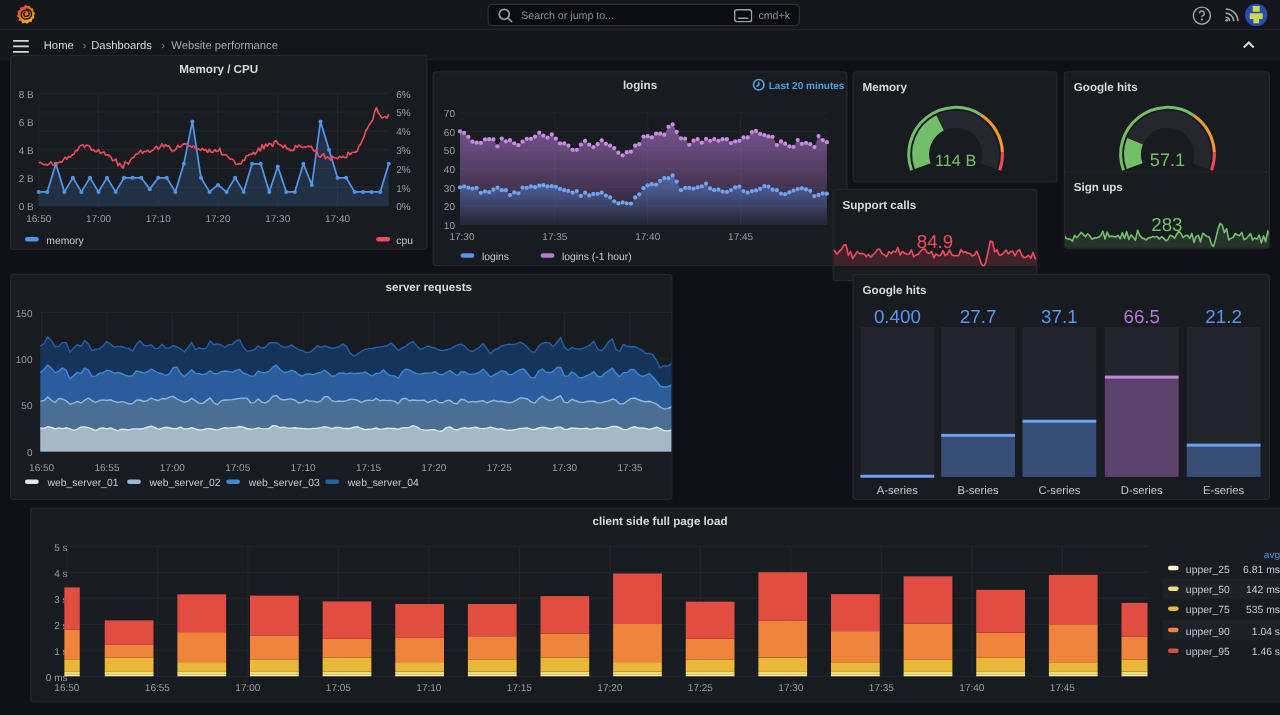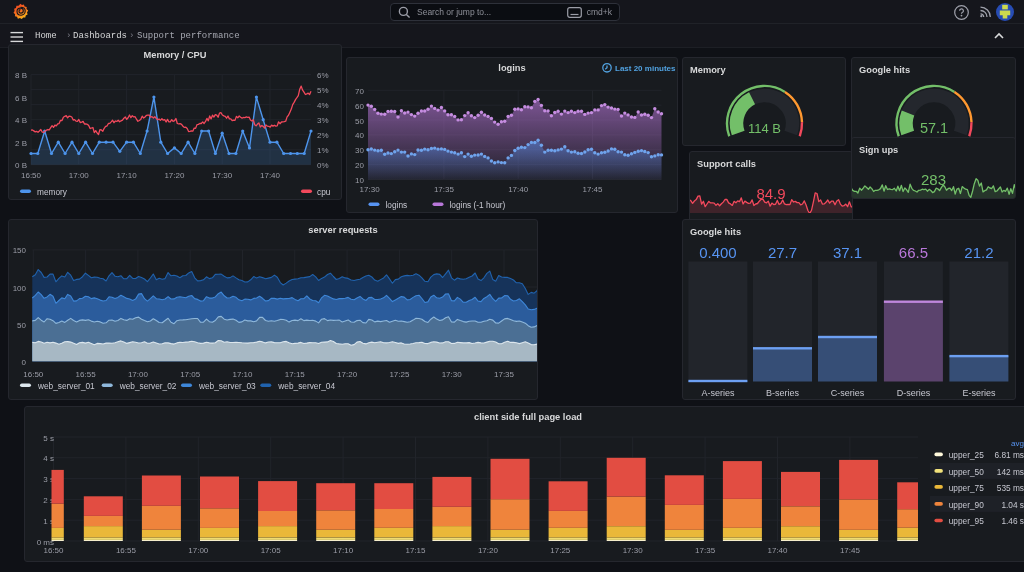--- a/index.html
+++ b/index.html
@@ -4,25 +4,25 @@
 * { margin:0; padding:0; box-sizing:border-box; }
 html,body { width:1024px; height:572px; background:#0f1116; overflow:hidden;
   font-family:"Liberation Sans", sans-serif; }
 .topbar { position:absolute; left:0; top:0; width:1024px; height:24px; background:#15161c;
   border-bottom:1px solid #202228; }
 .crumbbar { position:absolute; left:0; top:24px; width:1024px; height:24px; background:#15161c;
   border-bottom:1px solid #1d1f25; }
 .panel { position:absolute; background:#181b1f; border:1px solid #25272e;
   border-radius:3px; overflow:hidden; }
 .panel svg { display:block; margin:-1px 0 0 -1px; }
-.searchbox { position:absolute; left:390px; top:3px; width:230px; height:18px; background:#0b0d12;
+.searchbox { position:absolute; left:390px; top:3px; width:250px; height:18px; background:#0b0d12;
   border:1px solid #2e313a; border-radius:4px; display:flex; align-items:center; padding:0 7px; }
 .searchbox .ph { color:#8e9099; font-size:8.5px; margin-left:6px; flex:1; }
 .searchbox .cmdk { color:#8e9099; font-size:8.5px; margin-left:5px;text-align:right; }
-.crumb { position:absolute; top:7px; font-size:9px;font-family:Liberation Mono, monospace; }
+.crumb { position:absolute; top:7px; font-size:9px; }
 </style></head>
 <body>
 <div class="topbar">
   <div style="position:absolute;left:12px;top:3px"><svg width="17" height="17" viewBox="0 0 17 17">
 <defs>
           <linearGradient id="lg" x1="0.2" y1="0" x2="0.75" y2="1">
 <stop offset="0" stop-color="#ef4223"></stop>
             <stop offset="0.55" stop-color="#f7761d"></stop>
             <stop offset="1" stop-color="#fcc21c"></stop>
           </linearGradient>
@@ -66,21 +66,21 @@
 <g stroke="#d8d9da" stroke-width="1.4">
           <line x1="0.5" y1="2.6" x2="13" y2="2.6"></line>
 <line x1="0.5" y1="7" x2="13" y2="7"></line>
           <line x1="0.5" y1="11.4" x2="13" y2="11.4"></line>
         </g>
       </svg></div>
   <span class="crumb" style="left:35px;color:#d8d9da;font-weight:500">Home</span>
   <span class="crumb" style="left:66px;color:#7b7d86">›</span>
   <span class="crumb" style="left:73px;color:#d8d9da;font-weight:500">Dashboards</span>
   <span class="crumb" style="left:129px;color:#7b7d86">›</span>
-  <span class="crumb" style="left:137px;color:#a5a7b0">Support performance</span>
+  <span class="crumb" style="left:137px;color:#a5a7b0">Website performance</span>
   <div style="position:absolute;left:992px;top:5px"><svg width="14" height="14" viewBox="0 0 14 14">
 <path d="M3 9 L7 5 L11 9" stroke="#d8d9da" stroke-width="1.6" fill="none"></path>
       </svg></div>
 </div>
 <div class="panel" style="left:8px;top:44px;width:334px;height:156px">
     <svg width="334" height="156" font-family="Liberation Sans, sans-serif">
       <text x="167.0" y="14" fill="#d8d9da" font-size="9.3" font-weight="600" text-anchor="middle">Memory / CPU</text>
       <g stroke="#21242a" stroke-width="1">
         <line x1="23.0" y1="120.8" x2="303.0" y2="120.8"></line>
         <line x1="23.0" y1="105.8" x2="303.0" y2="105.8"></line>
@@ -417,21 +417,21 @@
     <svg width="165" height="89" font-family="Liberation Sans, sans-serif">
       <text x="8" y="16" fill="#d8d9da" font-size="9.3" font-weight="600">Google hits</text>
       <path d="M47.76 79.23 A37.5 37.5 0 0 1 103.42 34.95" stroke="#73bf69" stroke-width="2.4" fill="none"></path>
       <path d="M103.42 34.95 A37.5 37.5 0 0 1 120.48 65.09" stroke="#ff9830" stroke-width="2.4" fill="none"></path>
       <path d="M120.48 65.09 A37.5 37.5 0 0 1 118.24 79.23" stroke="#f2495c" stroke-width="2.4" fill="none"></path>
       <path d="M56.69 75.98 A28.0 28.0 0 1 1 109.31 75.98" stroke="#24272d" stroke-width="13.5" fill="none"></path>
       <path d="M56.69 75.98 A28.0 28.0 0 0 1 57.00 56.00" stroke="#73bf69" stroke-width="13.5" fill="none"></path>
       <text x="83.0" y="76" fill="#73bf69" font-size="14.5" font-weight="500" text-anchor="middle">57.1</text>
     </svg>
   </div>
-<div class="panel" style="left:689px;top:151px;width:164px;height:74px">
+<div class="panel" style="left:666px;top:151px;width:164px;height:74px">
     <svg width="164" height="62" font-family="Liberation Sans, sans-serif">
       <path d="M0.0 48.6 L1.8 49.6 L3.6 52.3 L5.4 50.0 L7.2 48.6 L9.0 45.1 L10.8 44.8 L12.6 53.1 L14.4 50.3 L16.2 55.7 L18.0 53.0 L19.8 50.4 L21.6 51.9 L23.4 51.9 L25.2 52.2 L27.0 54.3 L28.8 52.6 L30.6 54.8 L32.4 52.8 L34.2 51.1 L36.0 48.5 L37.8 48.4 L39.6 51.9 L41.5 52.9 L43.3 54.4 L45.1 50.3 L46.9 51.7 L48.7 49.9 L50.5 50.7 L52.3 46.9 L54.1 53.0 L55.9 50.1 L57.7 51.4 L59.5 52.4 L61.3 52.2 L63.1 48.9 L64.9 54.5 L66.7 53.0 L68.5 52.5 L70.3 50.2 L72.1 48.3 L73.9 48.2 L75.7 51.1 L77.5 51.8 L79.3 50.1 L81.1 55.2 L82.9 52.1 L84.7 53.5 L86.5 53.3 L88.3 49.4 L90.1 53.5 L91.9 52.4 L93.7 49.0 L95.5 52.9 L97.3 53.6 L99.1 53.5 L100.9 53.6 L102.7 48.7 L104.5 51.0 L106.3 50.4 L108.1 51.6 L109.9 51.7 L111.7 53.8 L113.5 53.0 L115.3 49.9 L117.1 54.0 L118.9 59.5 L120.7 62.5 L122.5 59.3 L124.4 50.8 L126.2 41.9 L128.0 42.5 L129.8 50.6 L131.6 48.9 L133.4 53.1 L135.2 52.9 L137.0 51.3 L138.8 49.0 L140.6 52.1 L142.4 50.2 L144.2 50.1 L146.0 53.7 L147.8 50.0 L149.6 48.7 L151.4 53.1 L153.2 55.1 L155.0 54.7 L156.8 53.1 L158.6 55.7 L160.4 50.8 L162.2 55.9 L164.0 55.7 L164.0 62.0 L0.0 62.0 Z" fill="rgba(242,73,92,0.18)"></path>
       <path d="M0.0 48.6 L1.8 49.6 L3.6 52.3 L5.4 50.0 L7.2 48.6 L9.0 45.1 L10.8 44.8 L12.6 53.1 L14.4 50.3 L16.2 55.7 L18.0 53.0 L19.8 50.4 L21.6 51.9 L23.4 51.9 L25.2 52.2 L27.0 54.3 L28.8 52.6 L30.6 54.8 L32.4 52.8 L34.2 51.1 L36.0 48.5 L37.8 48.4 L39.6 51.9 L41.5 52.9 L43.3 54.4 L45.1 50.3 L46.9 51.7 L48.7 49.9 L50.5 50.7 L52.3 46.9 L54.1 53.0 L55.9 50.1 L57.7 51.4 L59.5 52.4 L61.3 52.2 L63.1 48.9 L64.9 54.5 L66.7 53.0 L68.5 52.5 L70.3 50.2 L72.1 48.3 L73.9 48.2 L75.7 51.1 L77.5 51.8 L79.3 50.1 L81.1 55.2 L82.9 52.1 L84.7 53.5 L86.5 53.3 L88.3 49.4 L90.1 53.5 L91.9 52.4 L93.7 49.0 L95.5 52.9 L97.3 53.6 L99.1 53.5 L100.9 53.6 L102.7 48.7 L104.5 51.0 L106.3 50.4 L108.1 51.6 L109.9 51.7 L111.7 53.8 L113.5 53.0 L115.3 49.9 L117.1 54.0 L118.9 59.5 L120.7 62.5 L122.5 59.3 L124.4 50.8 L126.2 41.9 L128.0 42.5 L129.8 50.6 L131.6 48.9 L133.4 53.1 L135.2 52.9 L137.0 51.3 L138.8 49.0 L140.6 52.1 L142.4 50.2 L144.2 50.1 L146.0 53.7 L147.8 50.0 L149.6 48.7 L151.4 53.1 L153.2 55.1 L155.0 54.7 L156.8 53.1 L158.6 55.7 L160.4 50.8 L162.2 55.9 L164.0 55.7" fill="none" stroke="#f2495c" stroke-width="1.3" stroke-linejoin="round"></path>
       <text x="8" y="16" fill="#d8d9da" font-size="9.3" font-weight="600">Support calls</text>
       <text x="82.0" y="47.5" fill="#f2495c" font-size="15" font-weight="500" text-anchor="middle">84.9</text>
     </svg>
   </div>
 <div class="panel" style="left:851px;top:137px;width:165px;height:62px">
     <svg width="165" height="62" font-family="Liberation Sans, sans-serif">
       <path d="M0.0 50.7 L1.7 53.4 L3.5 54.3 L5.2 54.3 L6.9 56.0 L8.7 51.2 L10.4 53.2 L12.2 51.2 L13.9 48.9 L15.6 50.5 L17.4 52.3 L19.1 50.0 L20.8 51.6 L22.6 54.5 L24.3 53.3 L26.1 53.3 L27.8 52.8 L29.5 51.6 L31.3 47.9 L33.0 54.2 L34.7 48.7 L36.5 52.5 L38.2 51.8 L39.9 52.3 L41.7 52.6 L43.4 51.3 L45.2 54.0 L46.9 49.2 L48.6 53.7 L50.4 48.3 L52.1 54.6 L53.8 50.9 L55.6 52.8 L57.3 55.3 L59.1 47.2 L60.8 51.3 L62.5 53.3 L64.3 54.0 L66.0 55.0 L67.7 53.3 L69.5 53.1 L71.2 52.2 L72.9 52.6 L74.7 52.2 L76.4 54.2 L78.2 52.4 L79.9 53.5 L81.6 55.6 L83.4 54.6 L85.1 51.2 L86.8 51.8 L88.6 53.6 L90.3 50.6 L92.1 48.0 L93.8 49.8 L95.5 53.2 L97.3 51.5 L99.0 51.2 L100.7 53.6 L102.5 49.7 L104.2 57.0 L105.9 52.1 L107.7 51.3 L109.4 56.5 L111.2 49.6 L112.9 50.9 L114.6 52.2 L116.4 52.6 L118.1 58.3 L119.8 60.3 L121.6 54.0 L123.3 46.7 L125.1 41.7 L126.8 43.2 L128.5 49.1 L130.3 46.0 L132.0 54.9 L133.7 53.7 L135.5 52.9 L137.2 49.8 L138.9 51.0 L140.7 51.5 L142.4 48.9 L144.2 54.7 L145.9 54.0 L147.6 52.0 L149.4 49.9 L151.1 55.0 L152.8 53.4 L154.6 54.3 L156.3 51.1 L158.1 57.3 L159.8 51.7 L161.5 56.3 L163.3 47.6 L165.0 52.7 L165.0 62.0 L0.0 62.0 Z" fill="rgba(115,191,105,0.16)"></path>

